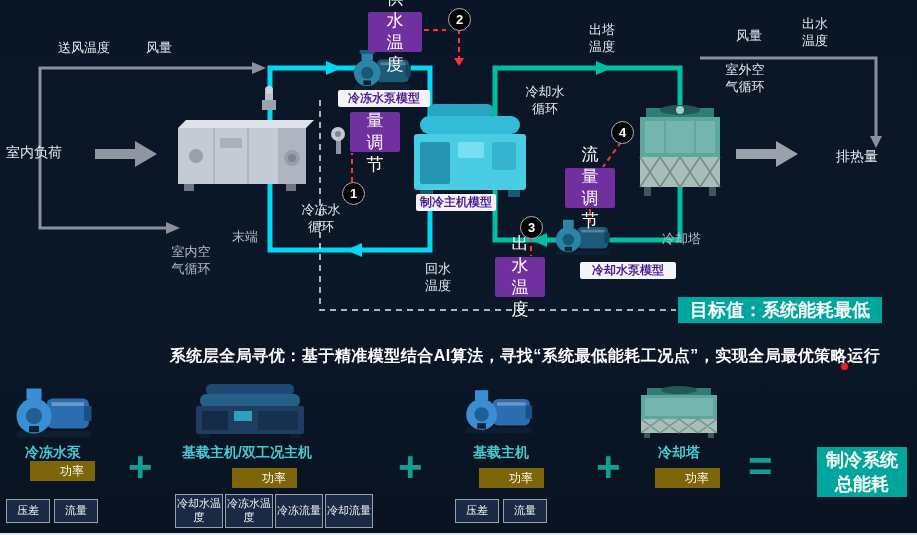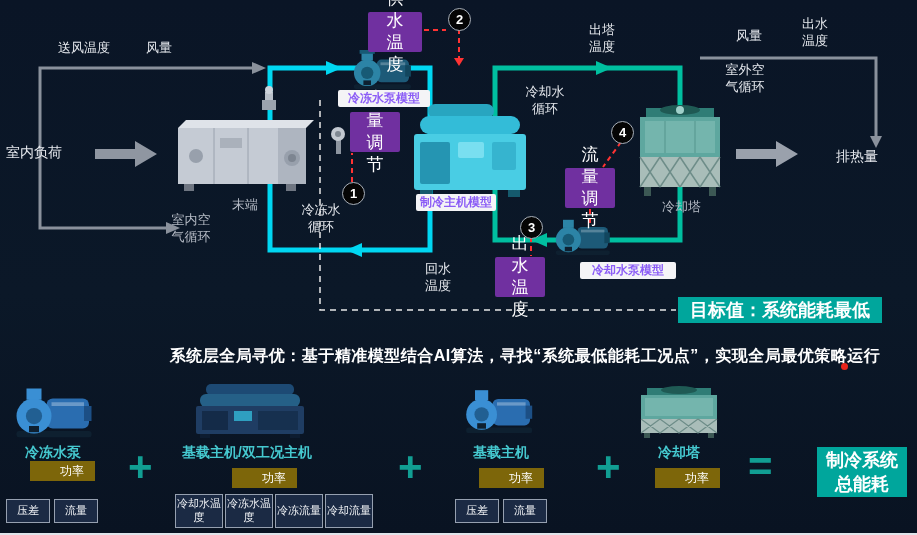--- a/index.html
+++ b/index.html
@@ -2,26 +2,26 @@
 <html><head>
 <meta charset="utf-8">
 <style>
   html,body{margin:0;padding:0;background:#060d18;}
   #stage{position:relative;width:917px;height:535px;overflow:hidden;
          background:linear-gradient(180deg,#0a1526 0%,#0b1828 55%,#091322 100%);
          font-family:"Liberation Sans","DejaVu Sans",sans-serif;
          border-bottom:2px solid #dfe4ea;box-sizing:border-box;}
   #bg{position:absolute;left:0;top:0;z-index:0;}
   .lbl{position:absolute;z-index:2;color:#e6e9ee;font-size:13px;line-height:1.3;text-align:center;}
-  .lbl.gray{color:#b6bcc6;}
+  .lbl.gray{color:#b6bcc6;margin-top:32px;}
   .lbl.big{font-size:14px;}
   .pbox{position:absolute;z-index:2;background:#7030a0;color:#fff;font-size:17px;line-height:1.3;
         display:flex;align-items:center;justify-content:center;border-radius:2px;}
   .w2{display:block;width:28px;text-align:center;}
-  .wbox{position:absolute;z-index:3;background:#f4f4f6;color:#8b5cf6;font-weight:bold;font-size:12px;
+  .wbox{position:absolute;z-index:3;background:#f4f4f6;color:#4c1d95;font-weight:bold;font-size:12px;
         display:flex;align-items:center;justify-content:center;border-radius:2px;}
   .badge{position:absolute;z-index:4;width:21px;height:21px;border-radius:50%;background:#050505;
          border:1px solid #a8b0ba;color:#fff;font-size:13px;font-weight:bold;
          display:flex;align-items:center;justify-content:center;}
   .tealbox{position:absolute;z-index:3;background:#00a69c;color:#fff;font-weight:bold;font-size:18px;
         display:flex;align-items:center;justify-content:center;text-align:center;line-height:1.35;}
   .headline{position:absolute;z-index:2;left:130px;top:346px;width:790px;color:#fff;
         font-size:16px;font-weight:bold;text-align:center;letter-spacing:.5px;}
   .eqlbl{position:absolute;z-index:2;color:#45c8cf;font-size:14px;font-weight:bold;}
   .power{position:absolute;z-index:2;background:#7d660a;color:#fff;font-size:12px;

